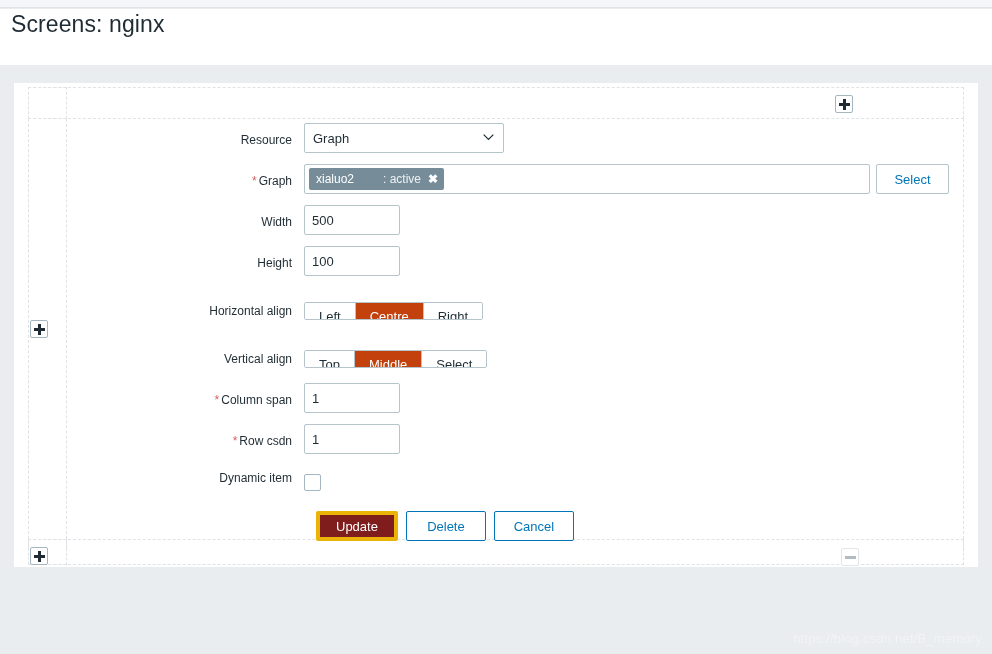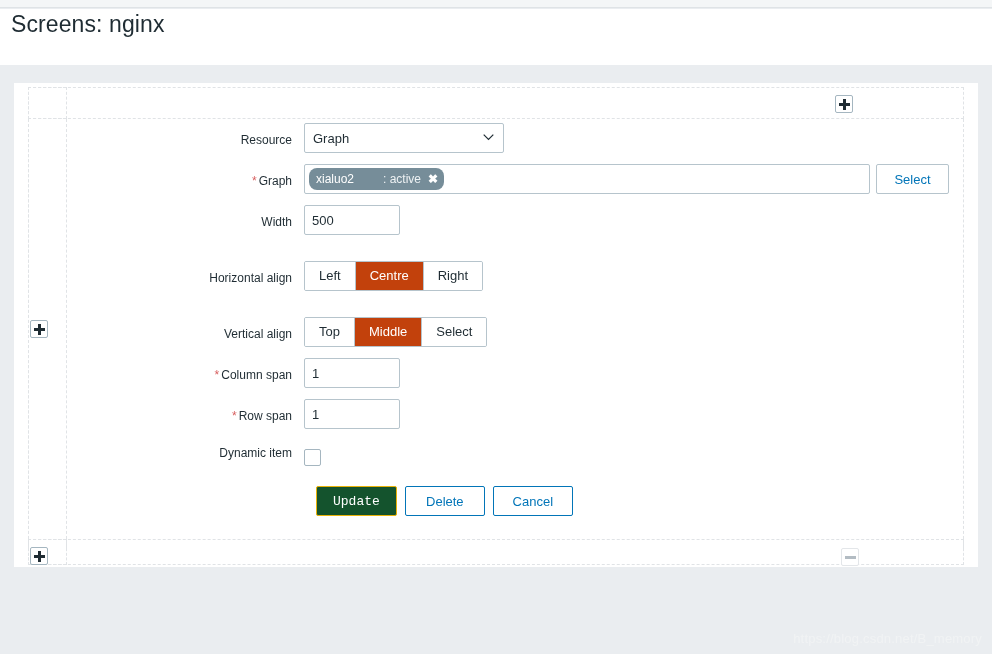--- a/index.html
+++ b/index.html
@@ -200,21 +200,21 @@
     display: flex;
     align-items: center;
     padding: 0 4px;
     cursor: text;
   }
   .ms-tag {
     display: inline-flex;
     align-items: center;
     height: 22px;
     background: #768d99;
-    border-radius: 8px;
+    border-radius: 2px;
     padding: 0 6px 0 7px;
     color: #ffffff;
     font-size: 12px;
     white-space: nowrap;
   }
   .ms-tag .tag-host { color: #ffffff; }
   .ms-tag .tag-rest { color: #eef2f4; margin-left: 29px; }
   .ms-tag .tag-x {
     margin-left: 7px;
     font-size: 12px;
@@ -249,21 +249,21 @@
     font-family: Liberation Sans, sans-serif;
     outline: none;
   }
 
   
   .seg {
     display: inline-flex;
     border: 1px solid #b6c4cc;
     border-radius: 2px;
     overflow: hidden;
-    height: 30px;
+    height: 18px;
     background: #ffffff;
     margin-top: 15px;
   }
   .seg-item {
     padding: 0 14px;
     height: 28px;
     line-height: 28px;
     font-size: 13px;
     color: #1f2c33;
     background: #ffffff;
@@ -297,24 +297,23 @@
     height: 30px;
     min-width: 80px;
     border-radius: 2px;
     font-size: 13px;
     font-family: inherit;
     cursor: pointer;
     padding: 0 16px;
     margin-right: 8px;
   }
   .btn-primary {
-    background: #14532d;
-    border: 1px solid #eab308;
+    background: #7f1d1d;
+    border: 4px solid #eab308;
     color: #ffffff;
-    font-family: Liberation Mono, monospace;
   }
   .btn-secondary {
     background: #ffffff;
     border: 1px solid #0275b8;
     color: #0275b8;
   }
 
   
   .watermark {
     position: absolute;
@@ -374,20 +373,26 @@
         </div>
       </div>
 
       <div class="form-row">
         <div class="form-label">Width</div>
         <div class="form-control">
           <input class="ztext" type="text" value="500" style="">
         </div>
       </div>
 
+      <div class="form-row">
+        <div class="form-label">Height</div>
+        <div class="form-control">
+          <input class="ztext" type="text" value="100" style="">
+        </div>
+      </div>
 
       <div class="form-row">
         <div class="form-label">Horizontal align</div>
         <div class="form-control">
           <div class="seg">
             <div class="seg-item">Left</div>
             <div class="seg-item active">Centre</div>
             <div class="seg-item">Right</div>
           </div>
         </div>
@@ -405,21 +410,21 @@
       </div>
 
       <div class="form-row">
         <div class="form-label"><span class="req-star">*</span><span>Column span</span></div>
         <div class="form-control">
           <input class="ztext" type="text" value="1" style="">
         </div>
       </div>
 
       <div class="form-row">
-        <div class="form-label"><span class="req-star">*</span><span>Row span</span></div>
+        <div class="form-label"><span class="req-star">*</span><span>Row csdn</span></div>
         <div class="form-control">
           <input class="ztext" type="text" value="1" style="">
         </div>
       </div>
 
       <div class="form-row">
         <div class="form-label">Dynamic item</div>
         <div class="form-control">
           <div class="zcheck"></div>
         </div>

